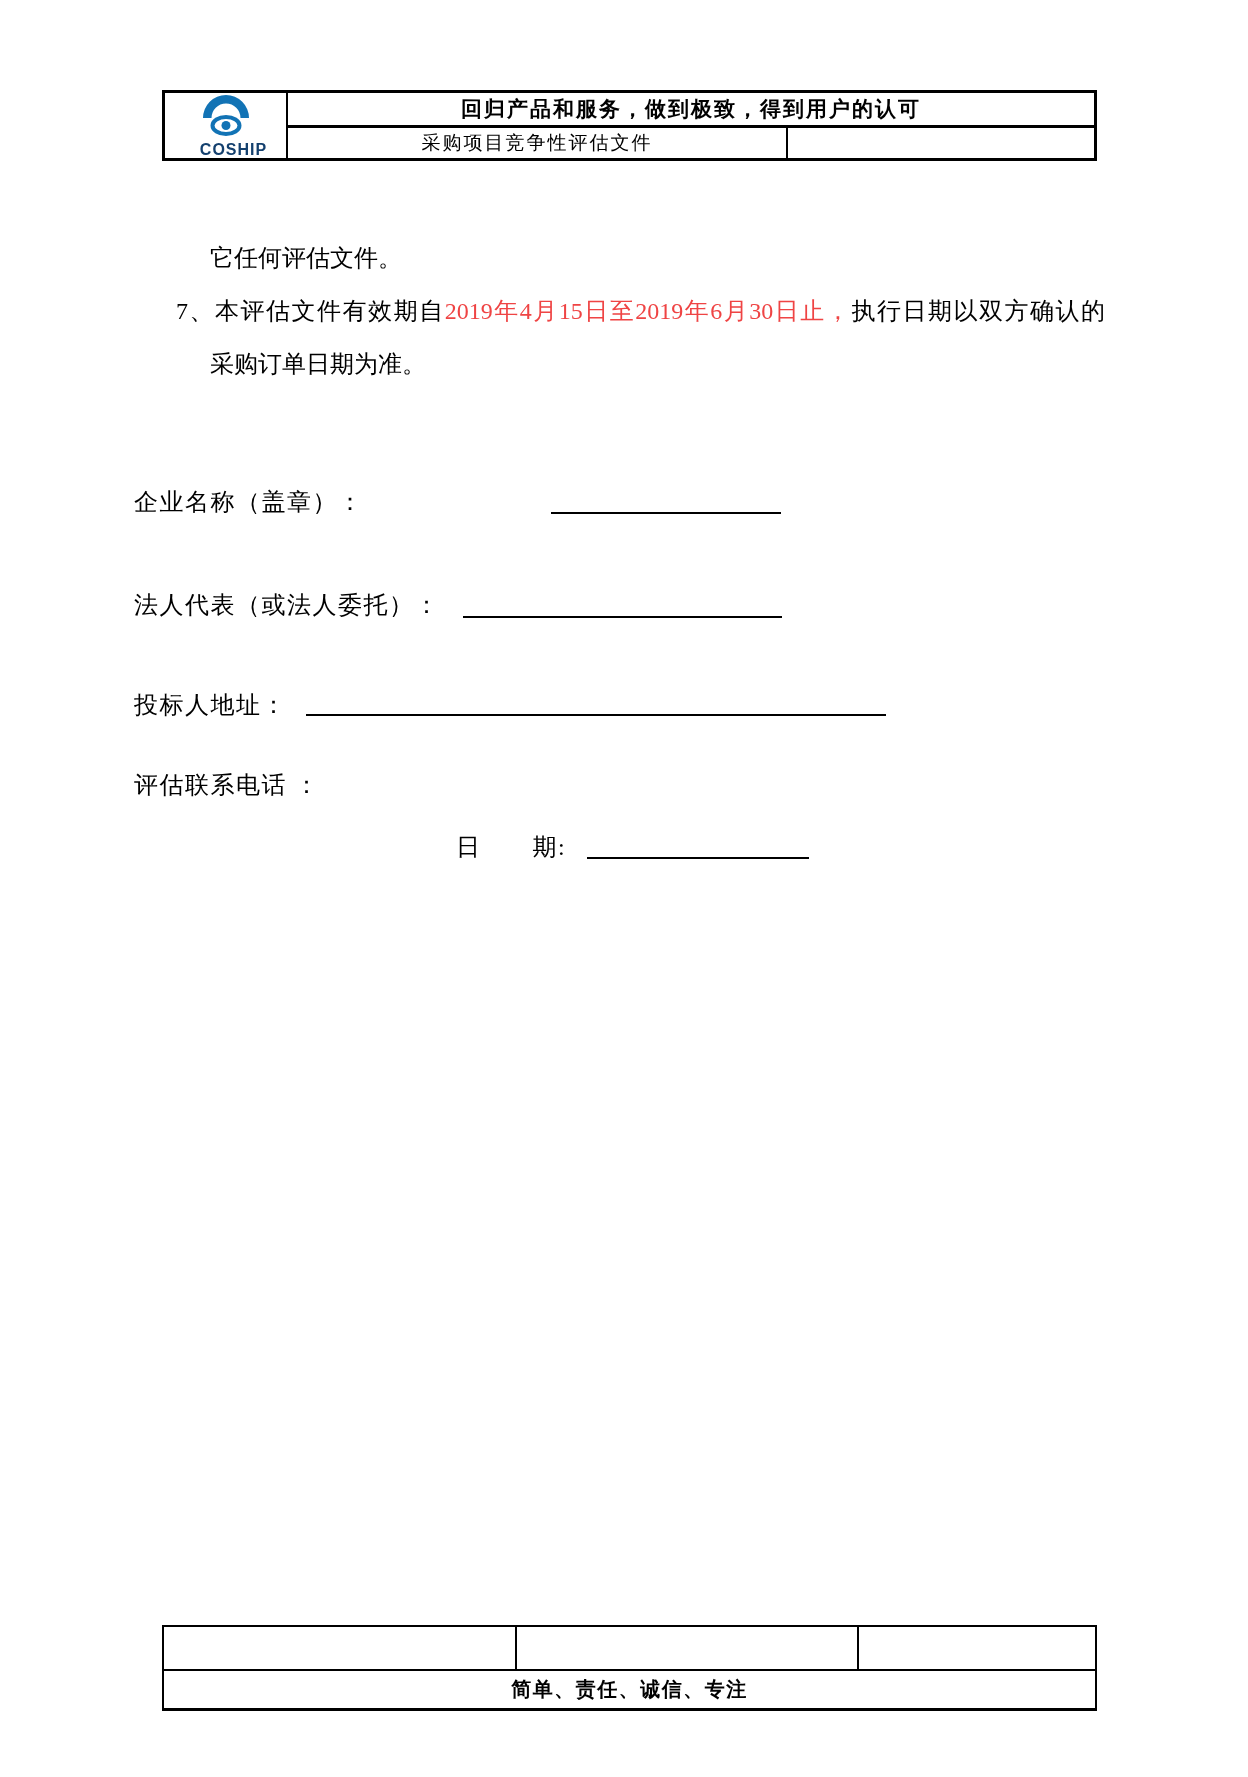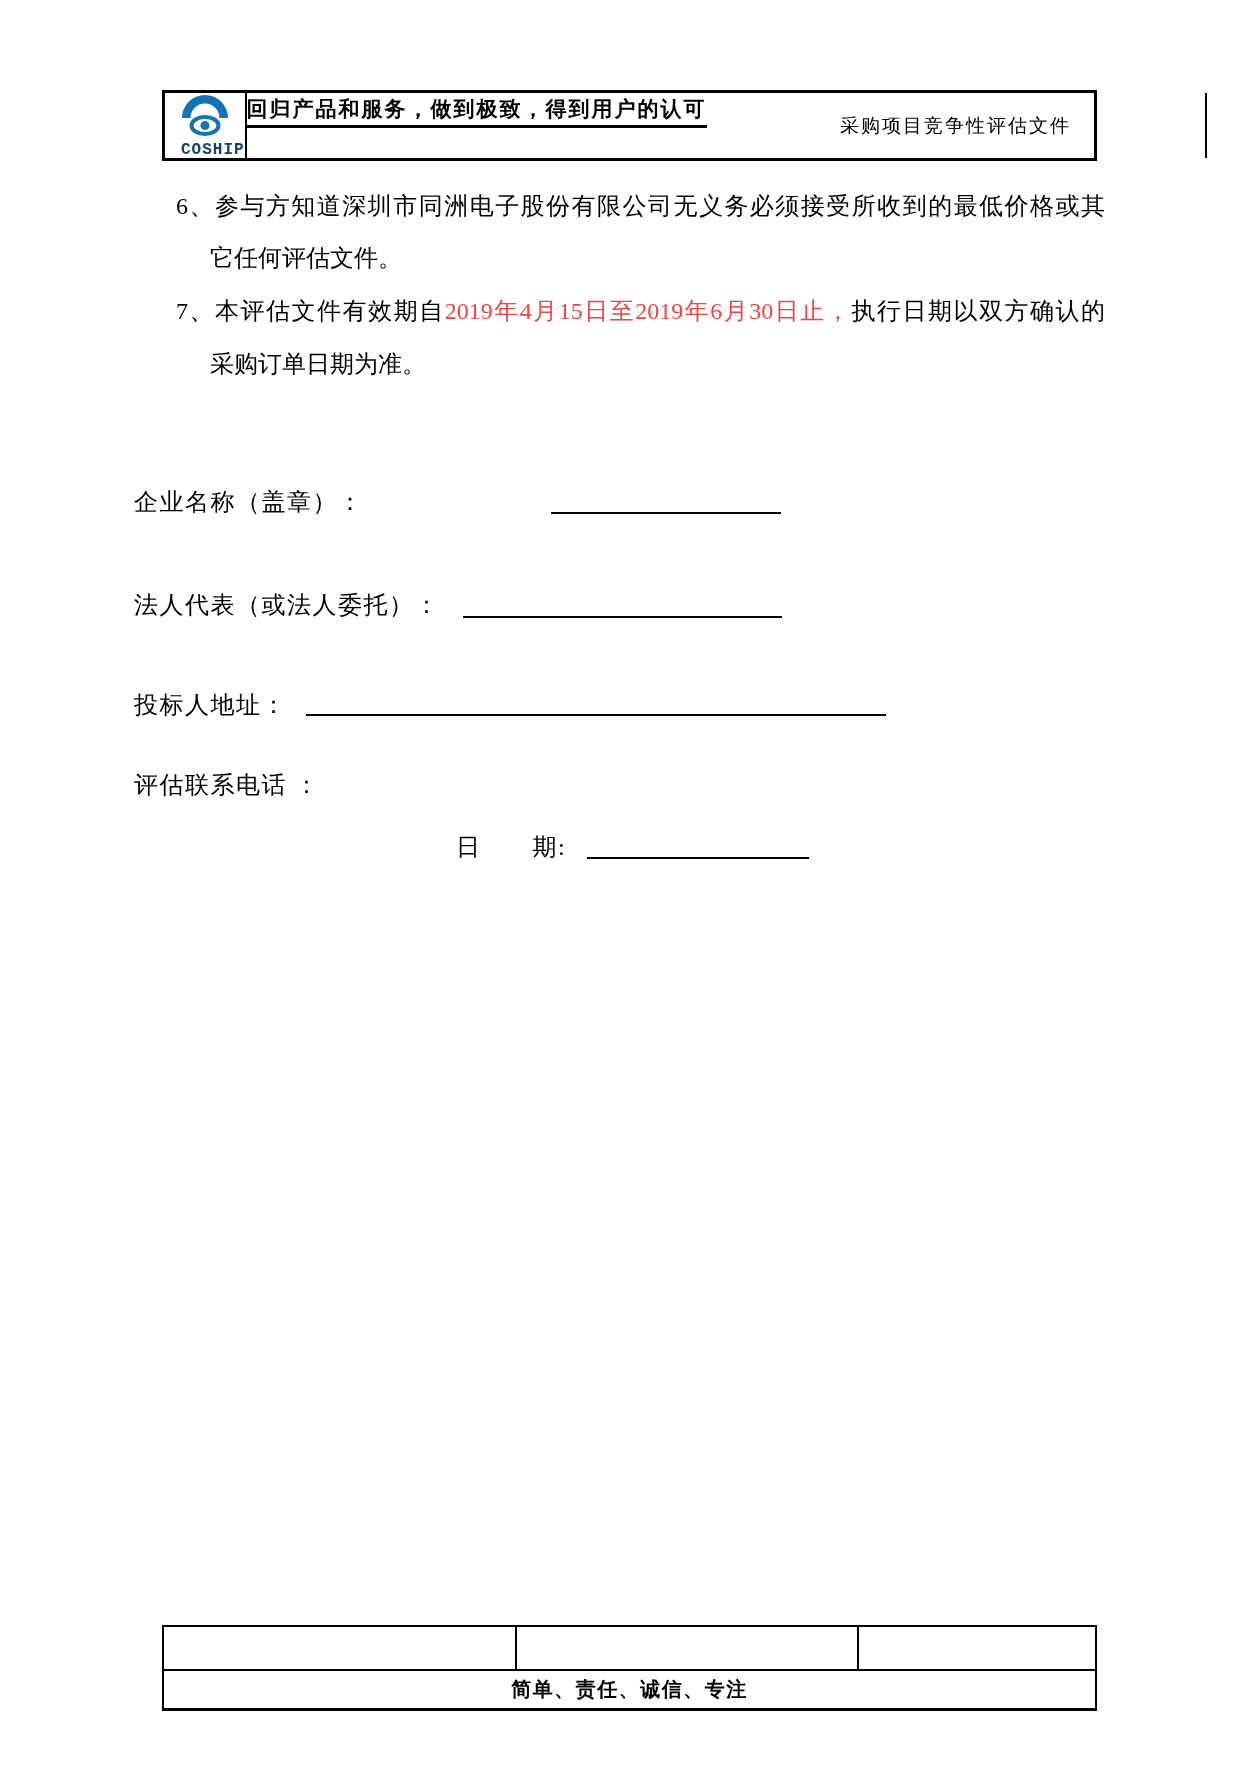--- a/index.html
+++ b/index.html
@@ -14,26 +14,26 @@
   .header-table {
     position:absolute; left:162px; top:90px; width:935px; height:71px;
     border:3px solid #000; display:flex;
   }
   .logo-cell {
     width:123px; border-right:2px solid #000;
     display:flex; flex-direction:column; align-items:center; justify-content:center;
     padding-top:2px;
   }
   .logo-word {
-    font-family:Liberation Mono, monospace;
+    font-family:Liberation Sans, sans-serif;
     font-weight:bold; font-size:16px; letter-spacing:1px; color:#14406e; line-height:1;
     margin-top:1px;
     margin-left:16px;
   }
-  .header-right { flex:1; display:flex; flex-direction:row; }
+  .header-right { flex:1; display:flex; flex-direction:column; }
   .motto-row {
     height:35px; border-bottom:3px solid #000;
     display:flex; align-items:center; justify-content:center;
     font-weight:bold; font-size:21px; letter-spacing:2px; white-space:nowrap;
   }
   .subhead-row { flex:1; display:flex; }
   .doc-title-cell {
     width:500px; border-right:2px solid #000;
     display:flex; align-items:center; justify-content:center;
     font-size:19px; letter-spacing:2px; white-space:nowrap;
@@ -88,21 +88,20 @@
     </div>
     <div class="header-right">
       <div class="motto-row">回归产品和服务，做到极致，得到用户的认可</div>
       <div class="subhead-row">
         <div class="doc-title-cell">采购项目竞争性评估文件</div>
         <div class="doc-empty-cell"></div>
       </div>
     </div>
   </div>
 
-  <div class="jline" style="left:176px; top:191px; width:929px;">6、参与方知道深圳市同洲电子股份有限公司无义务必须接受所收到的最低价格或其</div>
 
   <div class="bline" style="left:210px; top:243px;">它任何评估文件。</div>
 
   <div class="jline" style="left:176px; top:296px; width:929px;"><span>7、本评估文件有效期自</span><span class="red">2019年4月15日至2019年6月30日止，</span><span>执行日期以双方确认的</span></div>
 
   <div class="bline" style="left:210px; top:349px;">采购订单日期为准。</div>
 
 
   <div class="flabel" style="left:134px; top:486px;">企业名称（盖章）：</div>
   <div class="blank-line" style="left:551px; top:512px; width:230px;"></div>

